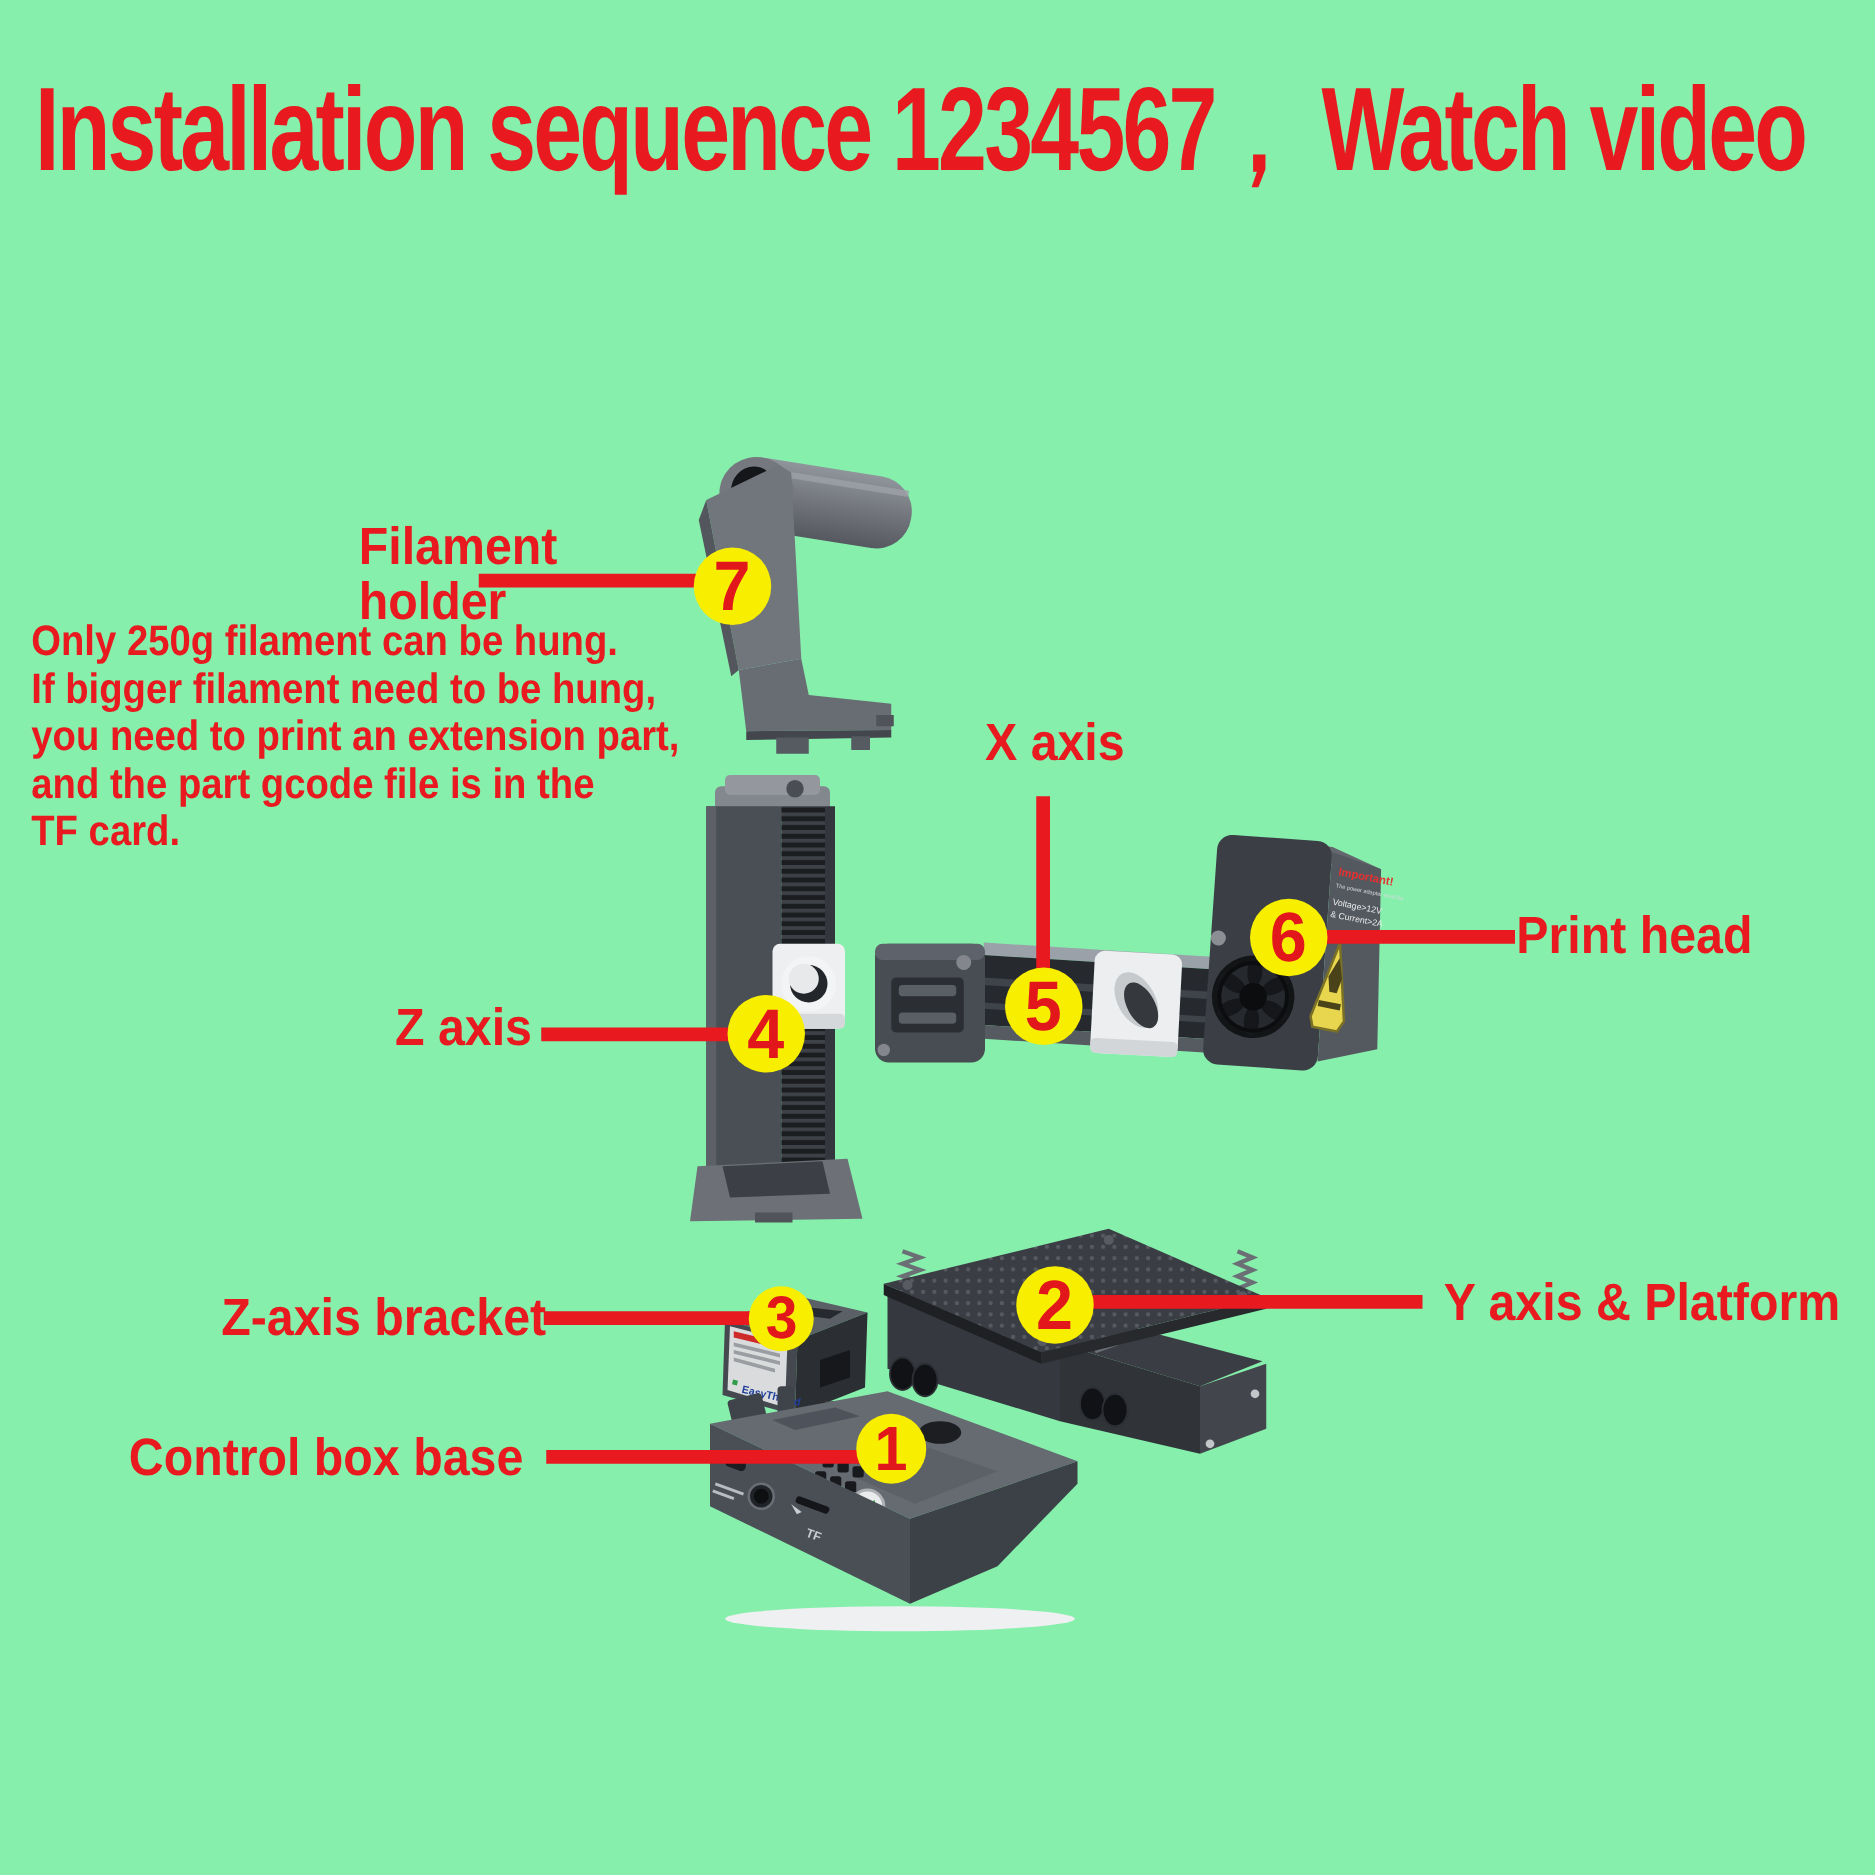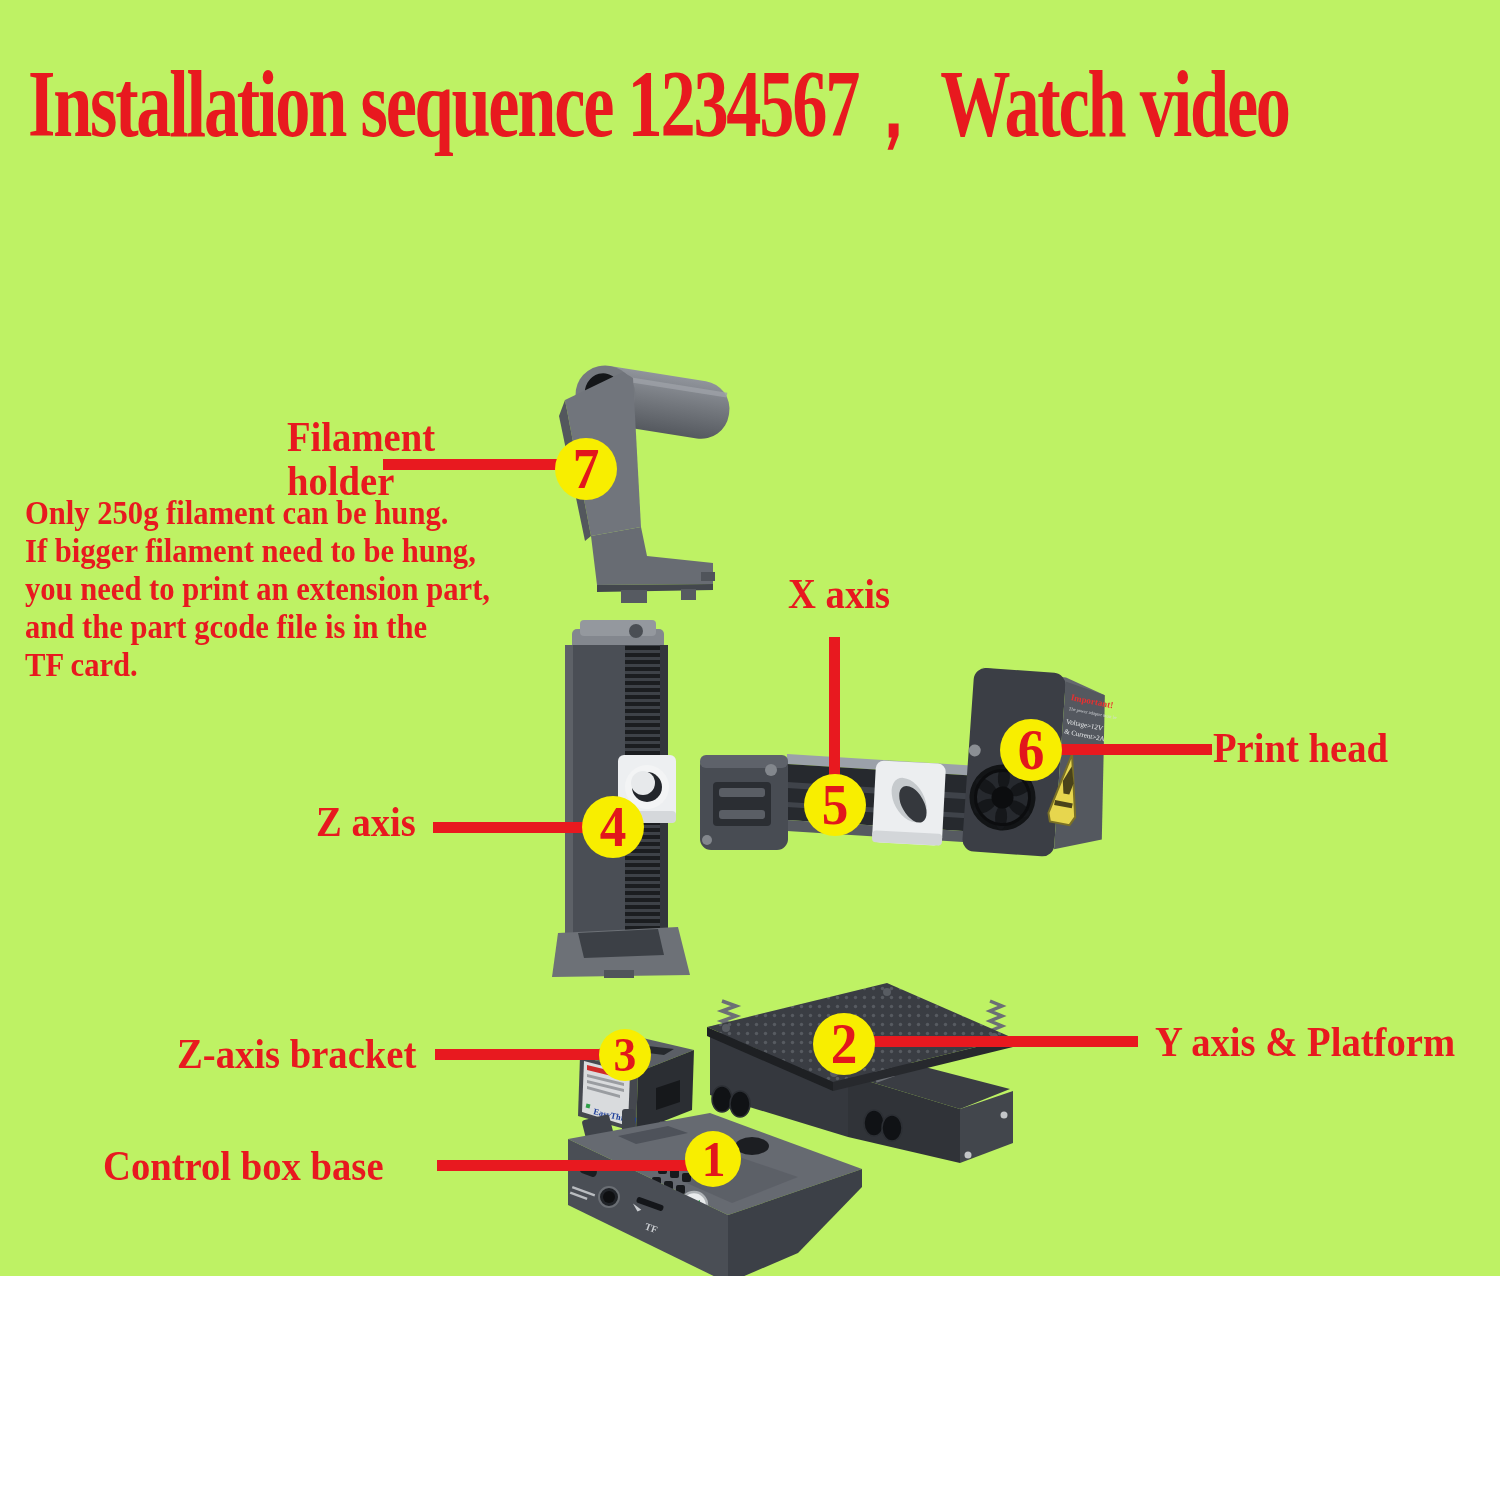--- a/index.html
+++ b/index.html
@@ -1,18 +1,18 @@
 <!DOCTYPE html>
 <html><head>
 <meta charset="utf-8">
 <style>
   html,body{margin:0;padding:0;background:#ffffff;}
   .canvas{
-    position:relative;width:1500px;height:1276px;background:#bef264;overflow:hidden;
-    font-family:Liberation Serif, serif;
+    position:relative;width:1500px;height:1500px;background:#86efac;overflow:hidden;
+    font-family:Liberation Sans, sans-serif;
   }
   .title{
     position:absolute;left:28px;top:55px;
     font-size:95px;font-weight:bold;color:#e8191f;
     letter-spacing:-3px;white-space:nowrap;
     transform:scaleX(0.74);transform-origin:left top;line-height:1.05;
   }
   .label{
     position:absolute;font-size:42px;font-weight:bold;color:#e8191f;
     white-space:nowrap;line-height:1.05;

